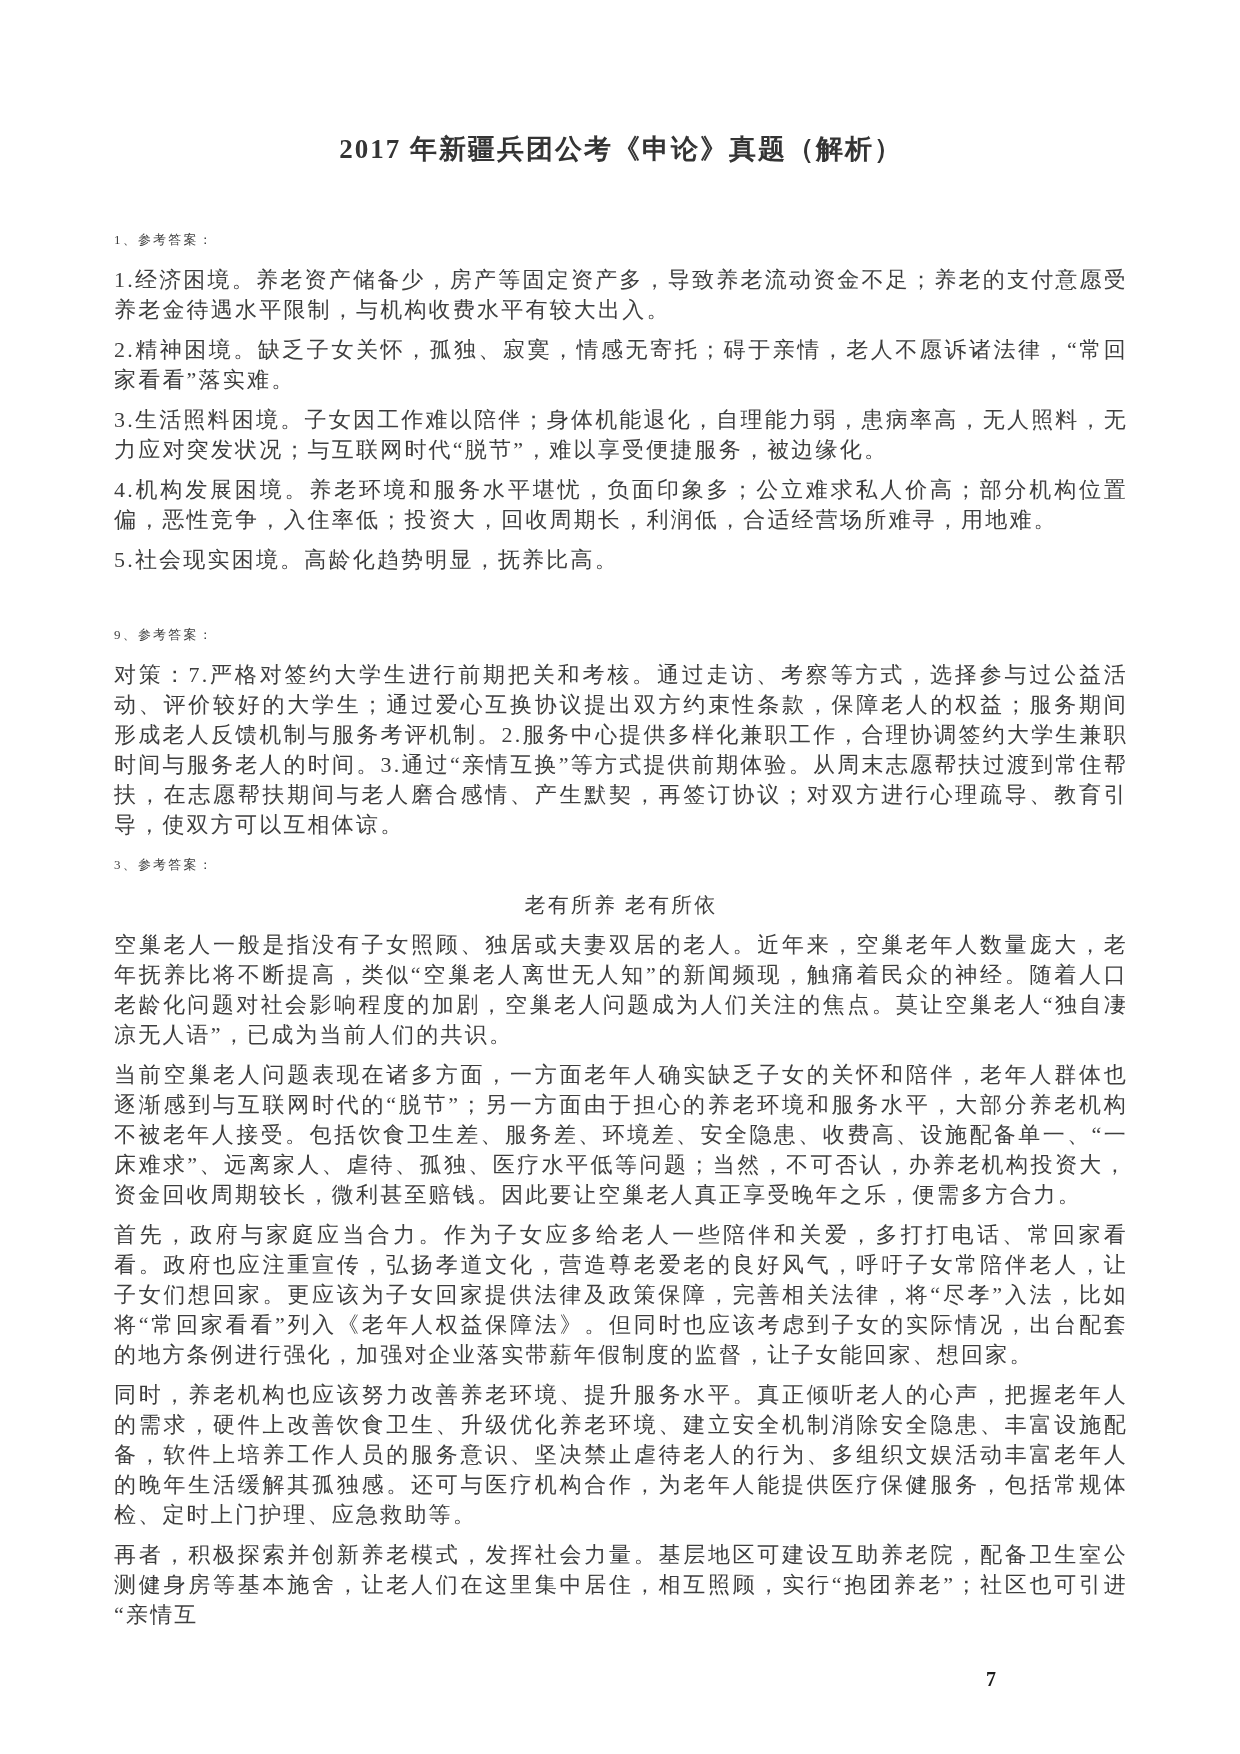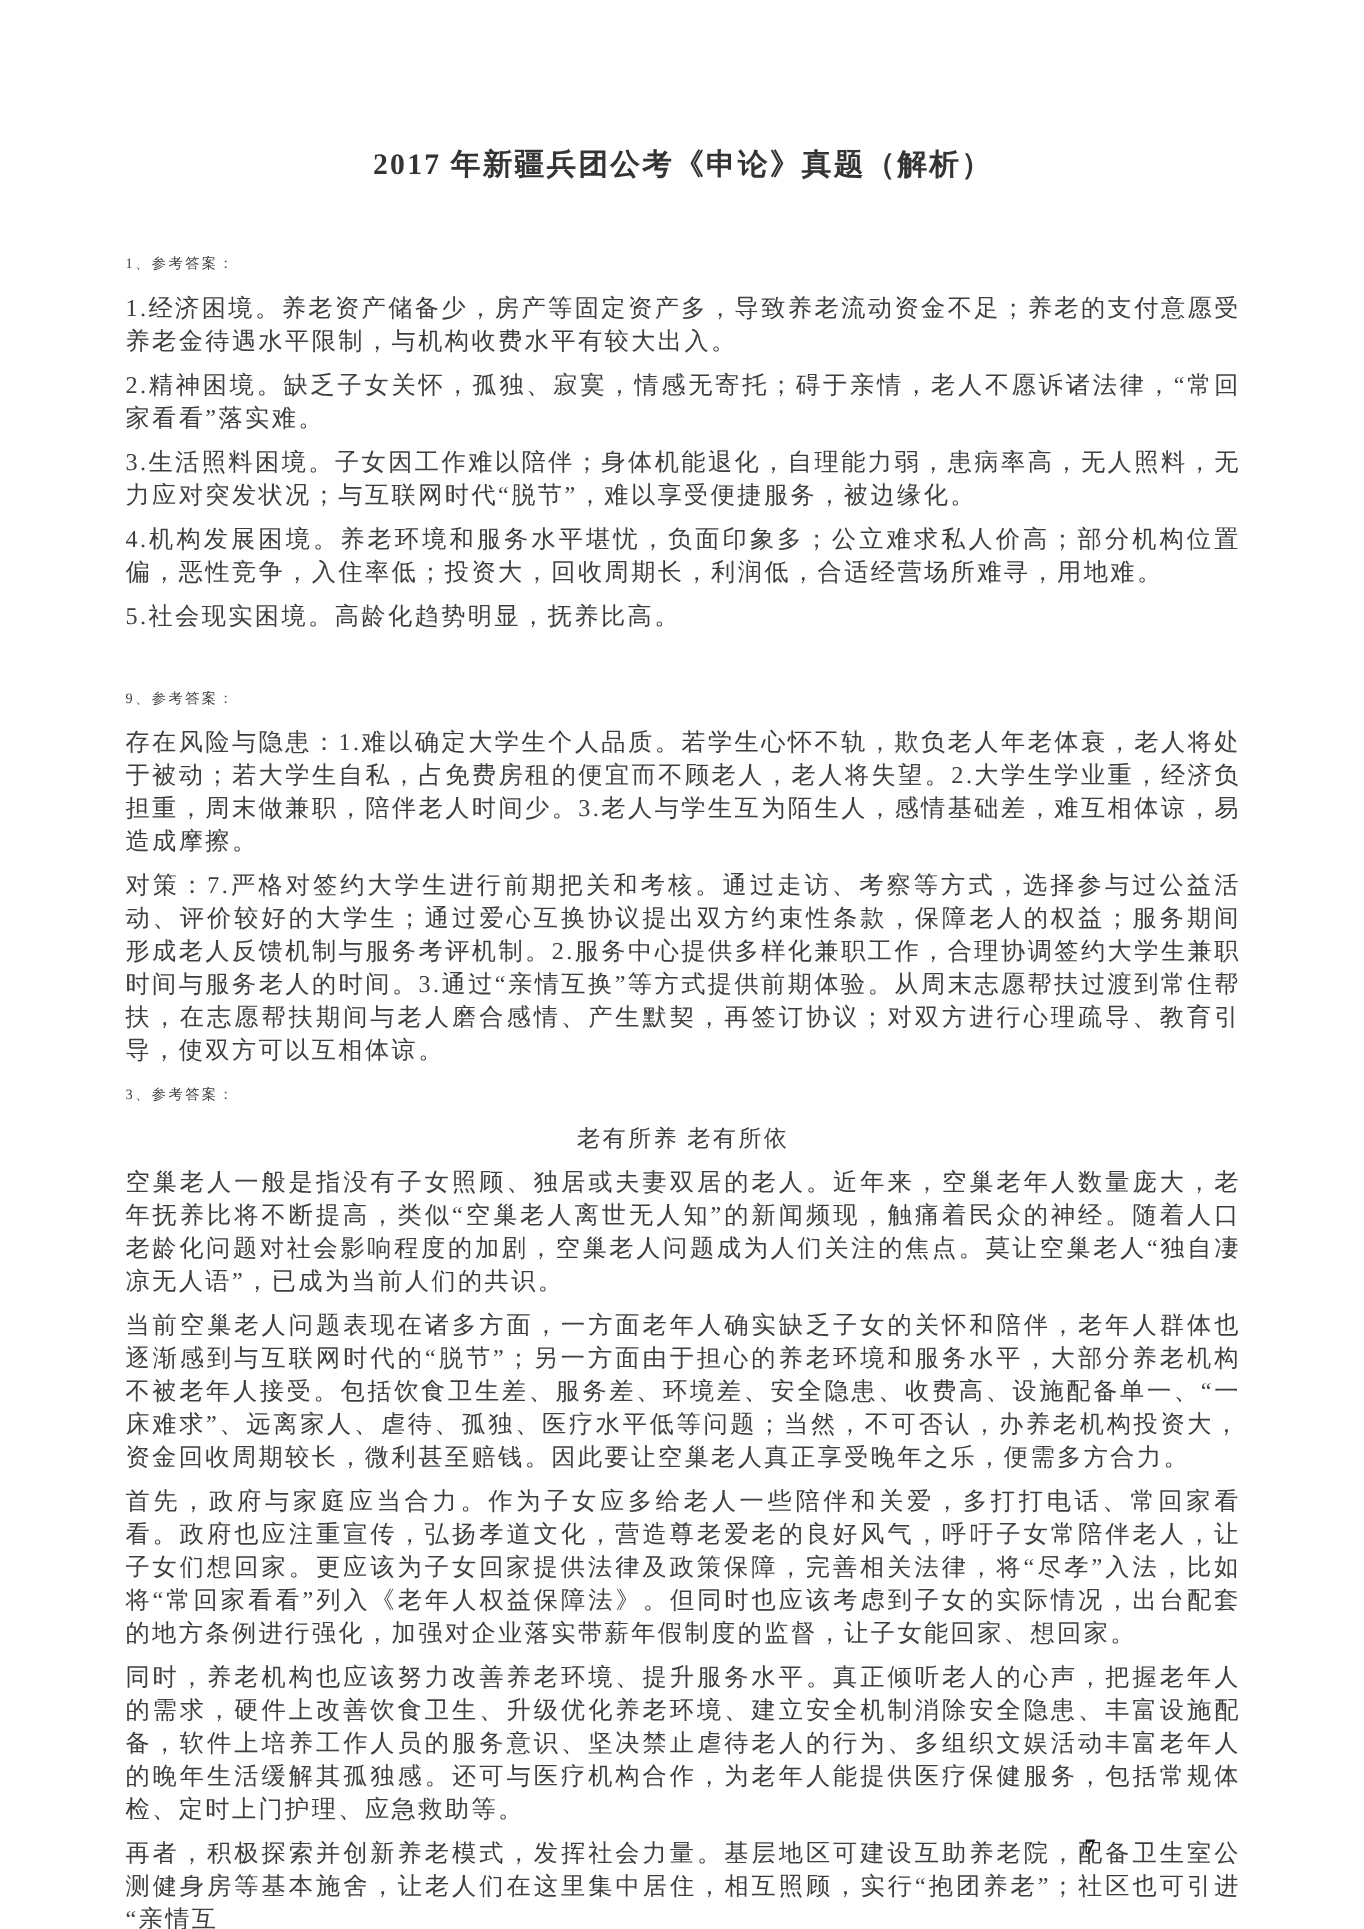--- a/index.html
+++ b/index.html
@@ -74,21 +74,20 @@
     <p class="heading">1、参考答案：</p>
     <p class="para">1.经济困境。养老资产储备少，房产等固定资产多，导致养老流动资金不足；养老的支付意愿受养老金待遇水平限制，与机构收费水平有较大出入。</p>
     <p class="para">2.精神困境。缺乏子女关怀，孤独、寂寞，情感无寄托；碍于亲情，老人不愿诉诸法律，“常回家看看”落实难。</p>
     <p class="para">3.生活照料困境。子女因工作难以陪伴；身体机能退化，自理能力弱，患病率高，无人照料，无力应对突发状况；与互联网时代“脱节”，难以享受便捷服务，被边缘化。</p>
     <p class="para">4.机构发展困境。养老环境和服务水平堪忧，负面印象多；公立难求私人价高；部分机构位置偏，恶性竞争，入住率低；投资大，回收周期长，利润低，合适经营场所难寻，用地难。</p>
     <p class="para">5.社会现实困境。高龄化趋势明显，抚养比高。</p>
   </div>
 
   <div class="section section-2">
     <p class="heading">9、参考答案：</p>
-    <p class="para">存在风险与隐患：1.难以确定大学生个人品质。若学生心怀不轨，欺负老人年老体衰，老人将处于被动；若大学生自私，占免费房租的便宜而不顾老人，老人将失望。2.大学生学业重，经济负担重，周末做兼职，陪伴老人时间少。3.老人与学生互为陌生人，感情基础差，难互相体谅，易造成摩擦。</p>
     <p class="para">对策：7.严格对签约大学生进行前期把关和考核。通过走访、考察等方式，选择参与过公益活动、评价较好的大学生；通过爱心互换协议提出双方约束性条款，保障老人的权益；服务期间形成老人反馈机制与服务考评机制。2.服务中心提供多样化兼职工作，合理协调签约大学生兼职时间与服务老人的时间。3.通过“亲情互换”等方式提供前期体验。从周末志愿帮扶过渡到常住帮扶，在志愿帮扶期间与老人磨合感情、产生默契，再签订协议；对双方进行心理疏导、教育引导，使双方可以互相体谅。</p>
   </div>
 
   <div class="section section-3">
     <p class="heading">3、参考答案：</p>
     <p class="essay-title">老有所养 老有所依</p>
     <p class="para">空巢老人一般是指没有子女照顾、独居或夫妻双居的老人。近年来，空巢老年人数量庞大，老年抚养比将不断提高，类似“空巢老人离世无人知”的新闻频现，触痛着民众的神经。随着人口老龄化问题对社会影响程度的加剧，空巢老人问题成为人们关注的焦点。莫让空巢老人“独自凄凉无人语”，已成为当前人们的共识。</p>
     <p class="para">当前空巢老人问题表现在诸多方面，一方面老年人确实缺乏子女的关怀和陪伴，老年人群体也逐渐感到与互联网时代的“脱节”；另一方面由于担心的养老环境和服务水平，大部分养老机构不被老年人接受。包括饮食卫生差、服务差、环境差、安全隐患、收费高、设施配备单一、“一床难求”、远离家人、虐待、孤独、医疗水平低等问题；当然，不可否认，办养老机构投资大，资金回收周期较长，微利甚至赔钱。因此要让空巢老人真正享受晚年之乐，便需多方合力。</p>
     <p class="para">首先，政府与家庭应当合力。作为子女应多给老人一些陪伴和关爱，多打打电话、常回家看看。政府也应注重宣传，弘扬孝道文化，营造尊老爱老的良好风气，呼吁子女常陪伴老人，让子女们想回家。更应该为子女回家提供法律及政策保障，完善相关法律，将“尽孝”入法，比如将“常回家看看”列入《老年人权益保障法》。但同时也应该考虑到子女的实际情况，出台配套的地方条例进行强化，加强对企业落实带薪年假制度的监督，让子女能回家、想回家。</p>
     <p class="para">同时，养老机构也应该努力改善养老环境、提升服务水平。真正倾听老人的心声，把握老年人的需求，硬件上改善饮食卫生、升级优化养老环境、建立安全机制消除安全隐患、丰富设施配备，软件上培养工作人员的服务意识、坚决禁止虐待老人的行为、多组织文娱活动丰富老年人的晚年生活缓解其孤独感。还可与医疗机构合作，为老年人能提供医疗保健服务，包括常规体检、定时上门护理、应急救助等。</p>

